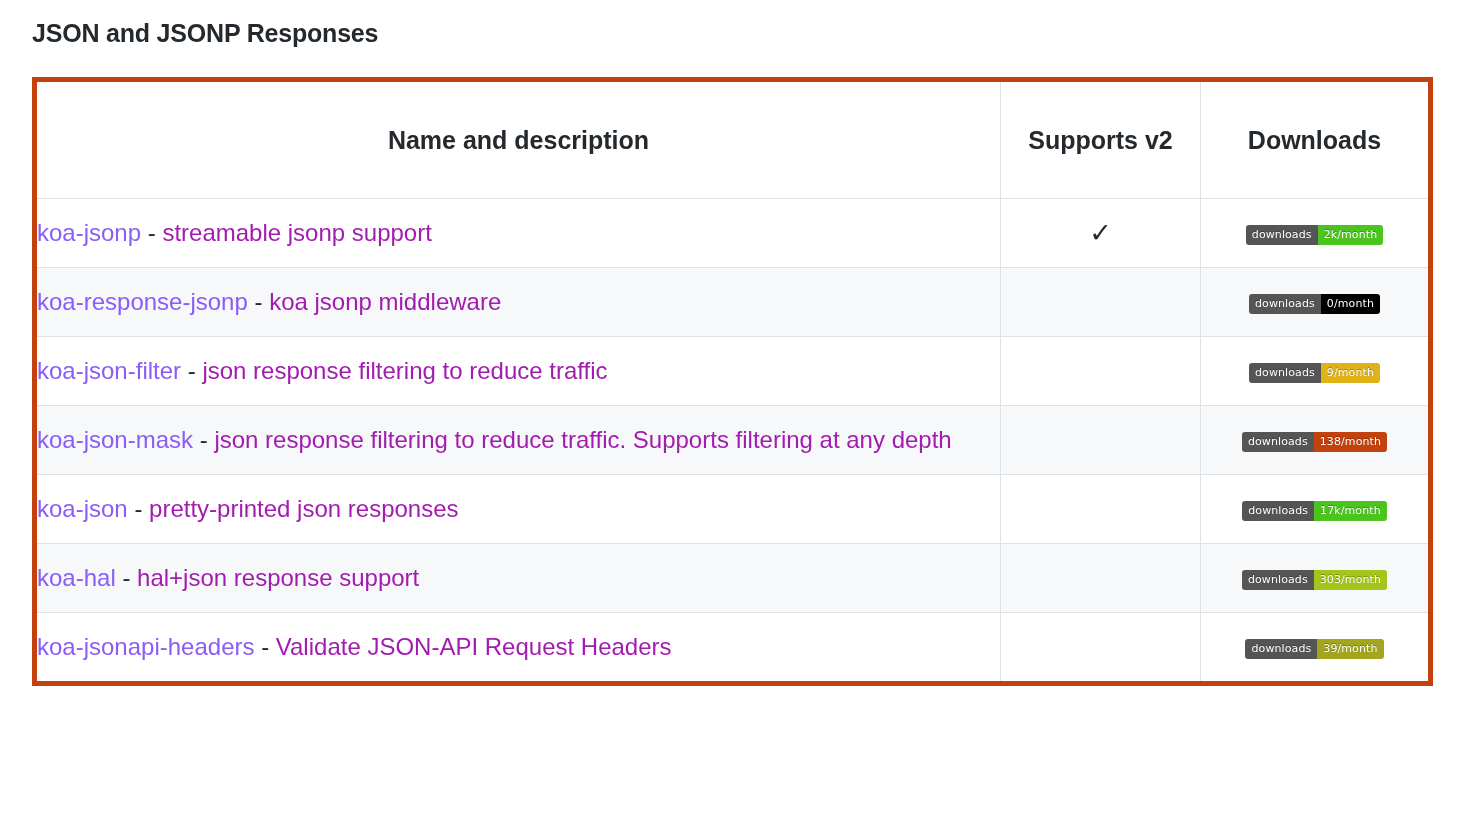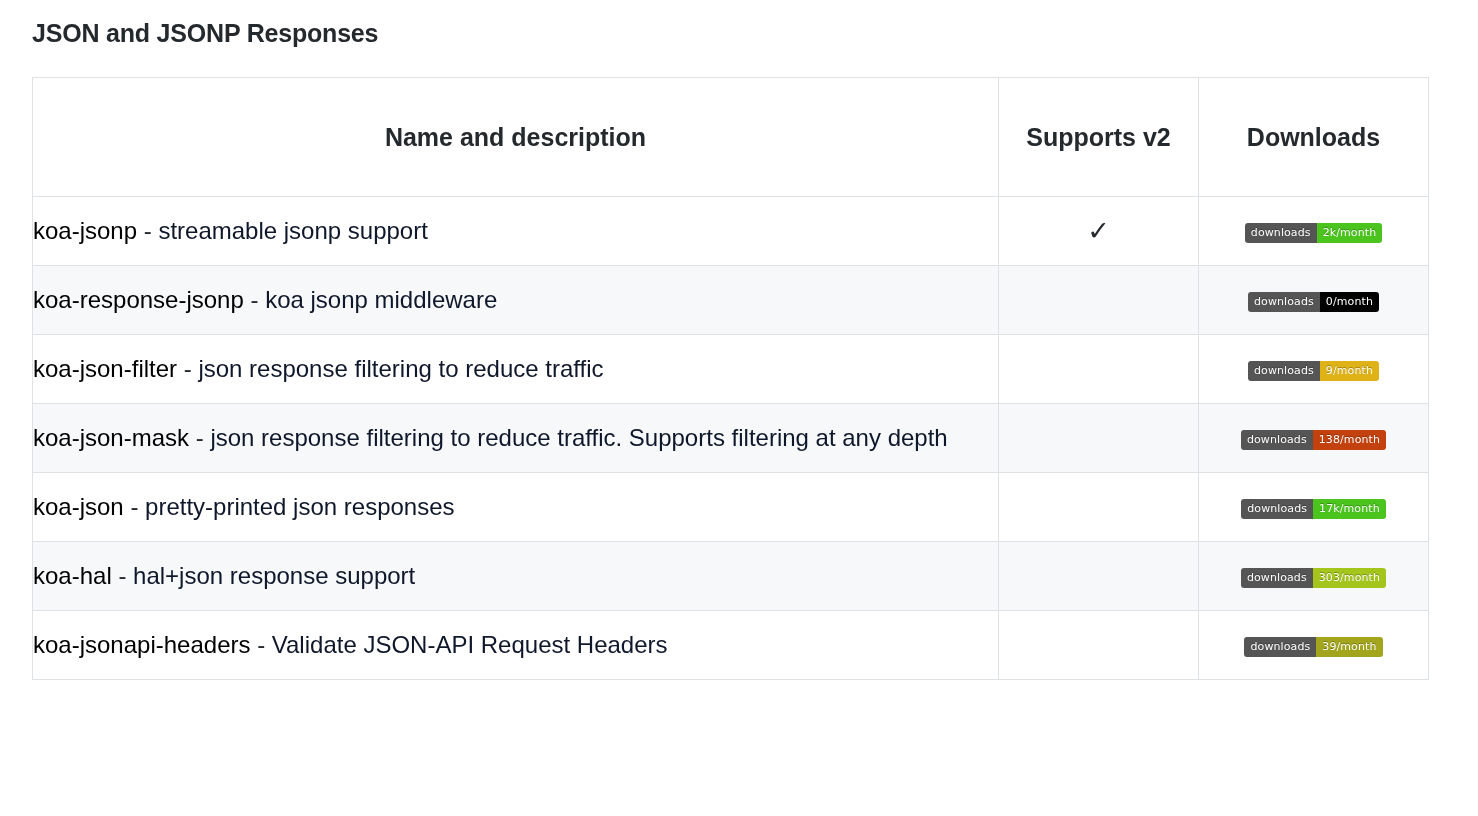--- a/index.html
+++ b/index.html
@@ -24,21 +24,21 @@
     font-weight: bold;
     line-height: 1.25;
     color: #24292e;
     margin: 0 0 28px 0;
     letter-spacing: -0.2px;
   }
   table.pkg-table {
     border-collapse: collapse;
     width: 1132px;
     table-layout: fixed;
-    border: 1px solid #c2410c;
+    border: 5px solid #c2410c;
   }
   table.pkg-table th,
   table.pkg-table td {
     border: 1px solid #dfe2e5;
     padding: 0;
     vertical-align: middle;
   }
   th.col-name   { width: 966px; }
   th.col-v2     { width: 200px; }
   th.col-dl     { width: 230px; }
@@ -61,25 +61,25 @@
     line-height: 1.5;
     padding: 16px 22px;
     box-sizing: border-box;
   }
   tbody tr.alt td { background: #f6f8fa; }
   tbody tr td.cell-name { text-align: left; color: #24292e; }
   tbody tr td.cell-v2   { text-align: center; font-size: 26px; }
   tbody tr td.cell-dl   { text-align: center; padding: 16px 12px; }
 
   .pkg-link {
-    color: #000000;
+    color: #8b5cf6;
     text-decoration: none;
   }
   .sep { color: #24292e; }
-  .desc { color: #0f172a; }
+  .desc { color: #a21caf; }
 
   .check-icon {
     display: inline-block;
     color: #24292e;
     font-size: 27px;
     line-height: 1;
   }
 
   
   .badge {

